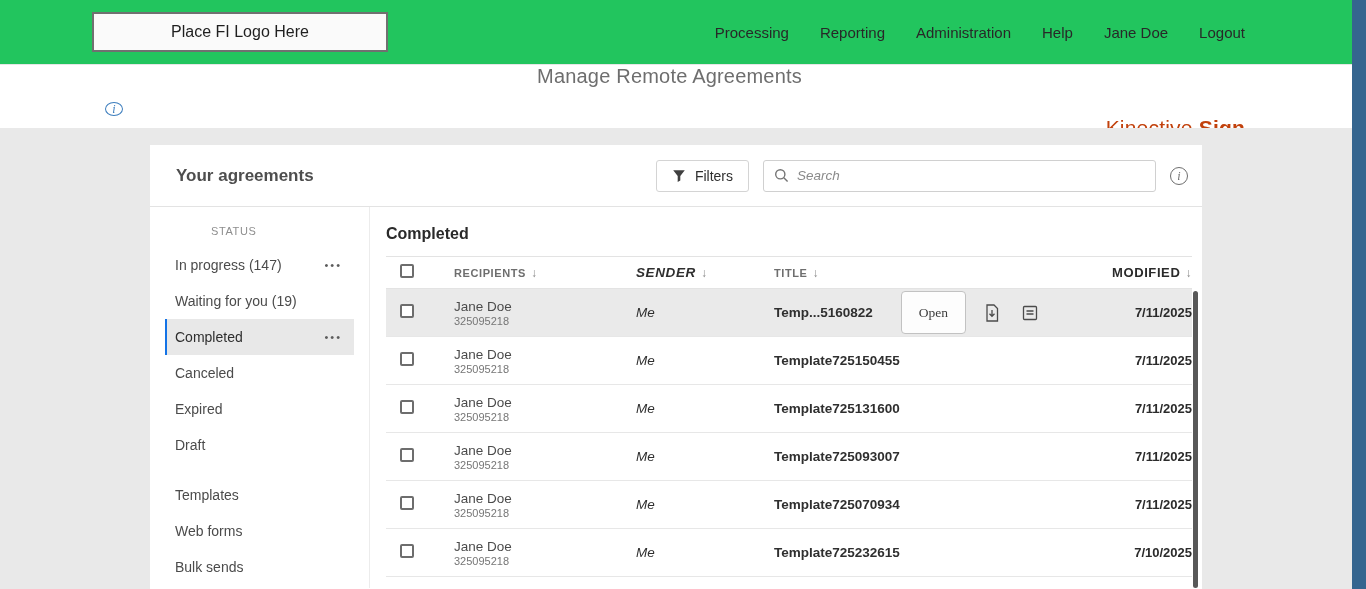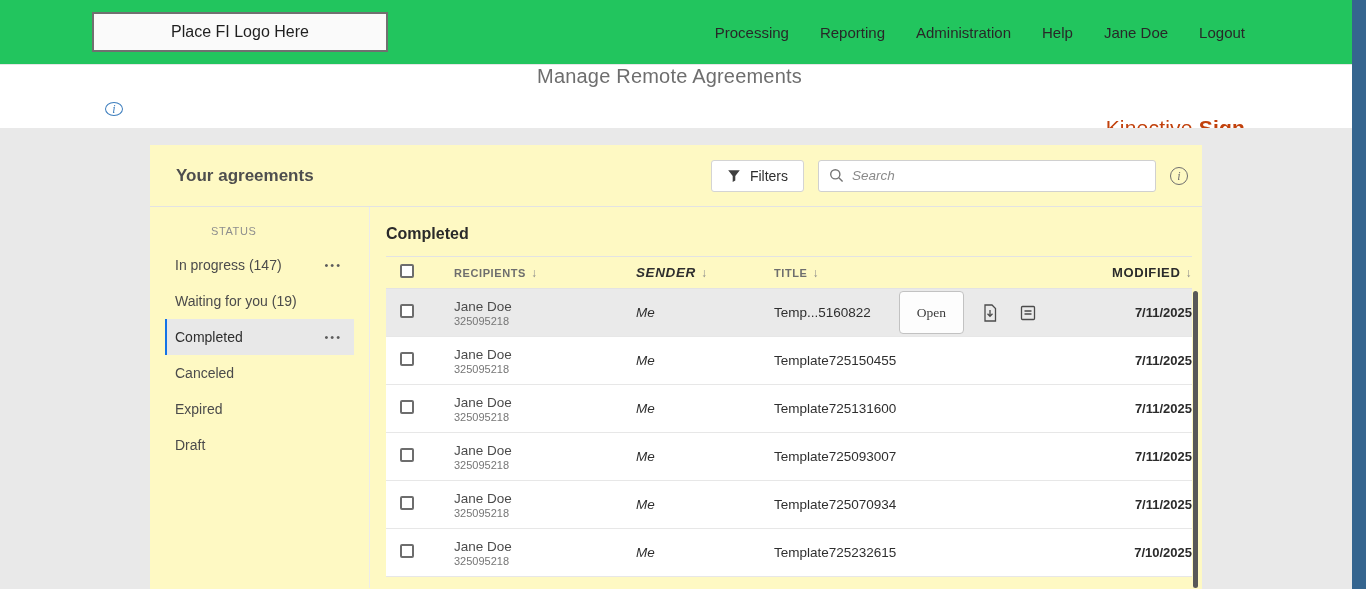--- a/index.html
+++ b/index.html
@@ -19,27 +19,27 @@
   .page-title { font-size:20px; color:#6e6e6e; letter-spacing:.2px; }
   .info-circle { width:18px; height:18px; border-radius:50%; display:inline-flex; align-items:center; justify-content:center;
                  font-family:"Liberation Serif","DejaVu Serif",serif; font-style:italic; font-size:12px; line-height:1; cursor:pointer; }
   .info-blue { border:1.5px solid #3c7dbd; color:#3c7dbd; margin-left:11px; align-self:flex-start; margin-top:14px; }
   .info-gray { border:1.5px solid #6e6e6e; color:#6e6e6e; }
   .brand { margin-left:auto; font-size:21px; color:#c2410c; letter-spacing:.2px; }
   .brand b { font-weight:bold; }
 
   
   .main { position:relative; height:461px; background:#e9e9e9; }
-  .card { position:absolute; left:150px; top:17px; width:1052px; height:444px; background:#fef9c3; overflow:hidden; }
+  .card { position:absolute; left:150px; top:17px; width:1052px; height:444px; background:#ffffff; overflow:hidden; }
   .card-header { height:62px; display:flex; align-items:center; padding:0 14px 0 26px; gap:14px; border-bottom:1px solid #e3e3e3; }
   .card-title { flex:1; font-size:17px; font-weight:bold; color:#4e4e4e; }
   .filters-btn { display:flex; align-items:center; gap:9px; height:32px; padding:0 15px; background:#fff;
                  border:1px solid #d4d4d4; border-radius:3px; font-size:14px; color:#2e2e2e; cursor:pointer;
                  font-family:inherit; }
-  .search-box { width:338px; height:32px; border:1px solid #d0d0d0; border-radius:3px; background:#fff;
+  .search-box { width:393px; height:32px; border:1px solid #d0d0d0; border-radius:3px; background:#fff;
                 display:flex; align-items:center; gap:8px; padding:0 10px; }
   .search-box input { border:none; outline:none; flex:1; font-size:13.5px; color:#333; font-family:inherit; background:transparent; }
   .search-box input::placeholder { font-style:italic; color:#8a8a8a; }
 
   .card-body { display:flex; height:381px; }
 
   
   .sidebar { width:220px; border-right:1px solid #ececec; padding-top:10px; flex-shrink:0; }
   .status-label { font-size:11px; color:#8e8e8e; letter-spacing:.6px; padding:8px 0 10px 25px;margin-left:36px; }
   .side-item { height:36px; margin:0 15px; padding:0 12px 0 10px; display:flex; align-items:center; font-size:14px; color:#4b4b4b; cursor:pointer; }
@@ -58,21 +58,21 @@
   .col-sender { width:138px; flex-shrink:0;font-style:italic; }
   .col-title { flex:1; display:flex; align-items:center; min-width:0; }
   .col-mod { width:130px; flex-shrink:0; justify-content:flex-end; text-align:right; }
   .th.col-mod { display:flex; }
   .checkbox { width:14px; height:14px; border:2px solid #6d6d6d; border-radius:2px; background:#fff; display:inline-block; cursor:pointer; }
   .trow { display:flex; align-items:center; height:48px; border-bottom:1px solid #e7e7e7; background:#fff; }
   .trow.active { background:#eaeaea; }
   .rec-name { font-size:13.5px; color:#4b4b4b; line-height:17px; }
   .rec-id { font-size:11px; color:#767676; line-height:13px; }
   .col-sender, .title-text { font-size:13.5px; color:#2f2f2f; }
-  .title-text { white-space:nowrap; overflow:hidden; text-overflow:ellipsis; }
+  .title-text { white-space:nowrap; overflow:hidden; text-overflow:ellipsis;font-weight:bold; }
   .col-mod { font-size:13px; font-weight:bold; color:#2b2b2b; }
   .actions { display:inline-flex; align-items:center; gap:14px; margin-left:28px; }
   .open-btn { height:43px; padding:9px 17px; background:#fdfdfd; border:1px solid #c2c2c2; border-radius:4px;
               font-size:13.5px; color:#3d3d3d; cursor:pointer; font-family:Liberation Serif, serif; }
   .icon-btn { display:inline-flex; align-items:center; justify-content:center; width:24px; height:24px; cursor:pointer; }
   .scrollbar { position:absolute; right:4px; top:84px; bottom:0; width:5px; background:#585858; border-radius:3px; cursor:grab; }
 
   
   .edge-bar { position:absolute; right:0; top:0; width:14px; height:589px; background:#35658f; }
 </style>
@@ -148,20 +148,31 @@
                 <span class="side-label">Canceled</span>
               </div>
               <div class="side-item">
                 <span class="side-label">Expired</span>
               </div>
               <div class="side-item">
                 <span class="side-label">Draft</span>
               </div>
             </div>
           <div class="side-gap"></div>
+          <div>
+              <div class="side-item">
+                <span class="side-label">Templates</span>
+              </div>
+              <div class="side-item">
+                <span class="side-label">Web forms</span>
+              </div>
+              <div class="side-item">
+                <span class="side-label">Bulk sends</span>
+              </div>
+            </div>
         </aside>
 
         <section class="table-area">
           <h2 class="section-title">Completed</h2>
           <div class="thead">
               <div class="col-check"><span class="checkbox"></span></div>
               <div class="th col-rec">
                 <span>RECIPIENTS</span>
                 <span class="sort">↓</span>
               </div>

